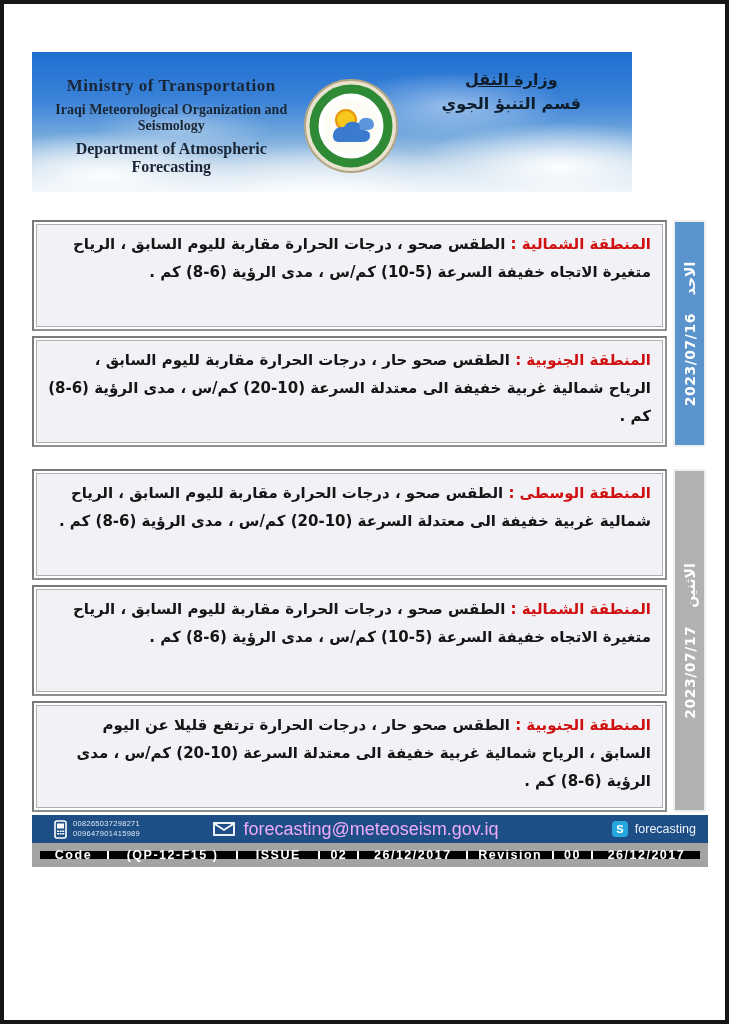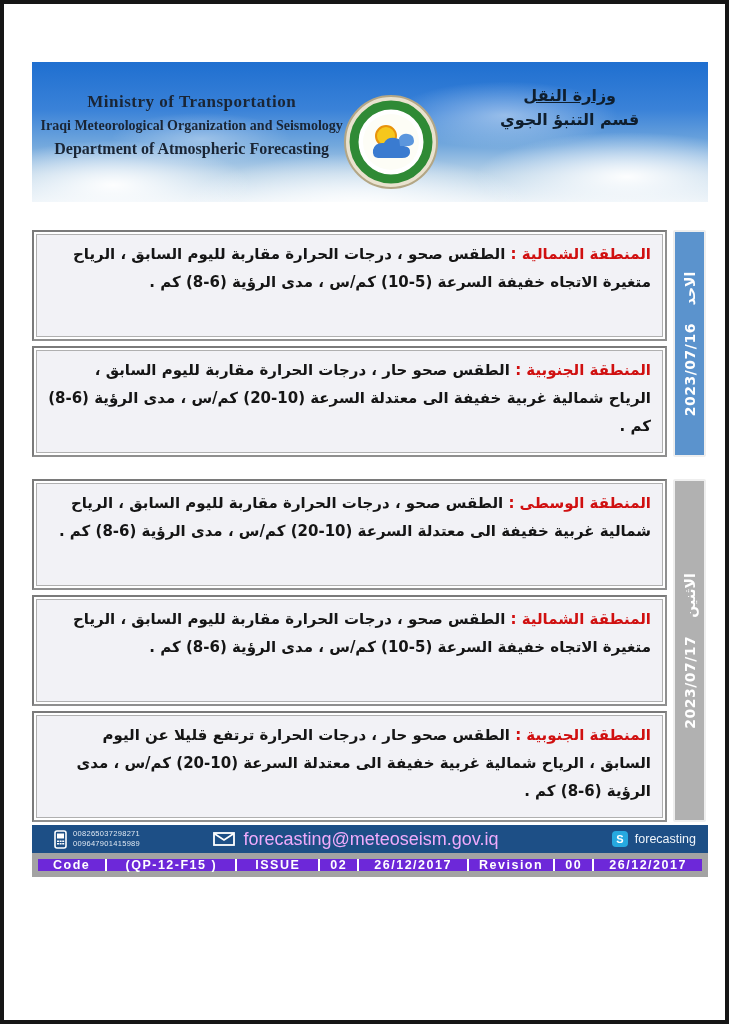--- a/index.html
+++ b/index.html
@@ -6,31 +6,30 @@
   body{
     width:729px;height:1024px;box-sizing:border-box;
     background:#ffffff;border:4px solid #161616;
     font-family:"DejaVu Sans",sans-serif;
     position:relative;overflow:hidden;
   }
   .page{padding:48px 16px 0 28px;}
 
   
   .header{
-    width:676px;height:140px;box-sizing:border-box;
+    width:600px;height:140px;box-sizing:border-box;
     display:flex;justify-content:space-between;align-items:flex-start;
-    padding:16px 8px;
+    padding:10px 8px;
     background:
       radial-gradient(ellipse 190px 62px at 12% 88%, rgba(255,255,255,.97), rgba(255,255,255,0) 72%),
       radial-gradient(ellipse 240px 75px at 48% 104%, rgba(255,255,255,.94), rgba(255,255,255,0) 72%),
       radial-gradient(ellipse 210px 62px at 88% 82%, rgba(255,255,255,.97), rgba(255,255,255,0) 72%),
       radial-gradient(ellipse 150px 45px at 70% 38%, rgba(255,255,255,.45), rgba(255,255,255,0) 75%),
       radial-gradient(ellipse 120px 35px at 25% 55%, rgba(255,255,255,.35), rgba(255,255,255,0) 75%),
       linear-gradient(180deg,#1f6fd0 0%,#3a82d8 34%,#74a9dd 60%,#b9d3e8 80%,#eaf2f8 100%);
-    margin-top: 10px;
   }
   .hdr-en{
     width:305px;text-align:center;margin-top:14px;
     font-family:"Liberation Serif",serif;font-weight:700;color:#1a2535;
   }
   .hdr-en .l1{font-size:17px;letter-spacing:.5px;}
   .hdr-en .l2{font-size:14px;margin-top:6px;}
   .hdr-en .l3{font-size:16px;margin-top:6px;}
   .hdr-ar{
     width:262px;text-align:center;margin-top:8px;direction:rtl;
@@ -83,21 +82,21 @@
   .skype-group{display:flex;align-items:center;gap:7px;}
   .skype-badge{
     width:16px;height:16px;border-radius:4px;background:#27a9e0;
     display:flex;align-items:center;justify-content:center;
     color:#fff;font-family:"Liberation Sans",sans-serif;font-weight:700;font-size:11px;
   }
   .skype-text{font-family:"Liberation Sans",sans-serif;font-size:12.5px;color:#eef4fa;}
 
   .code-bar{
     width:676px;box-sizing:border-box;height:24px;
-    background:#6d28d9;border:6px solid #a3a3a3;
+    background:#000000;border:8px solid #a3a3a3;
     display:flex;
   }
   .code-cell{
     display:flex;align-items:center;justify-content:center;
     border-right:2px solid #ffffff;box-sizing:border-box;
     color:#fff;font-family:"Liberation Sans",sans-serif;font-weight:700;
     font-size:12.5px;letter-spacing:1.5px;white-space:nowrap;
   }
   .code-cell:last-child{border-right:none;}
   .w-code{flex:1.0;} .w-qp{flex:1.9;} .w-issue{flex:1.2;} .w-02{flex:.55;}

